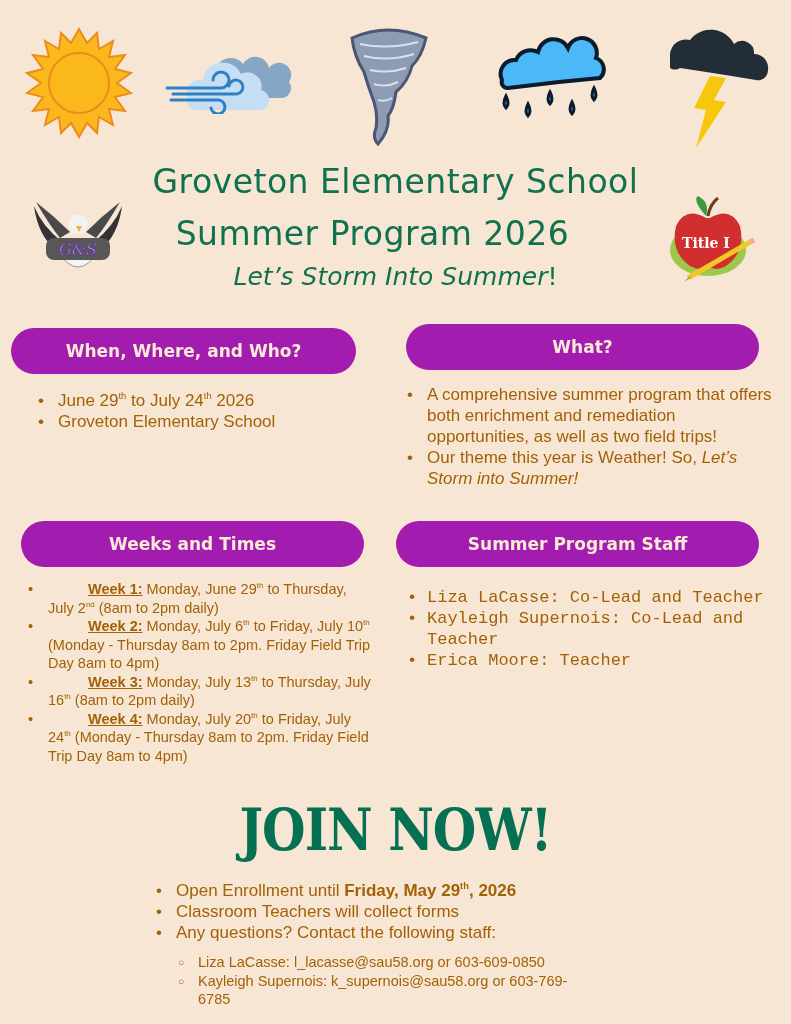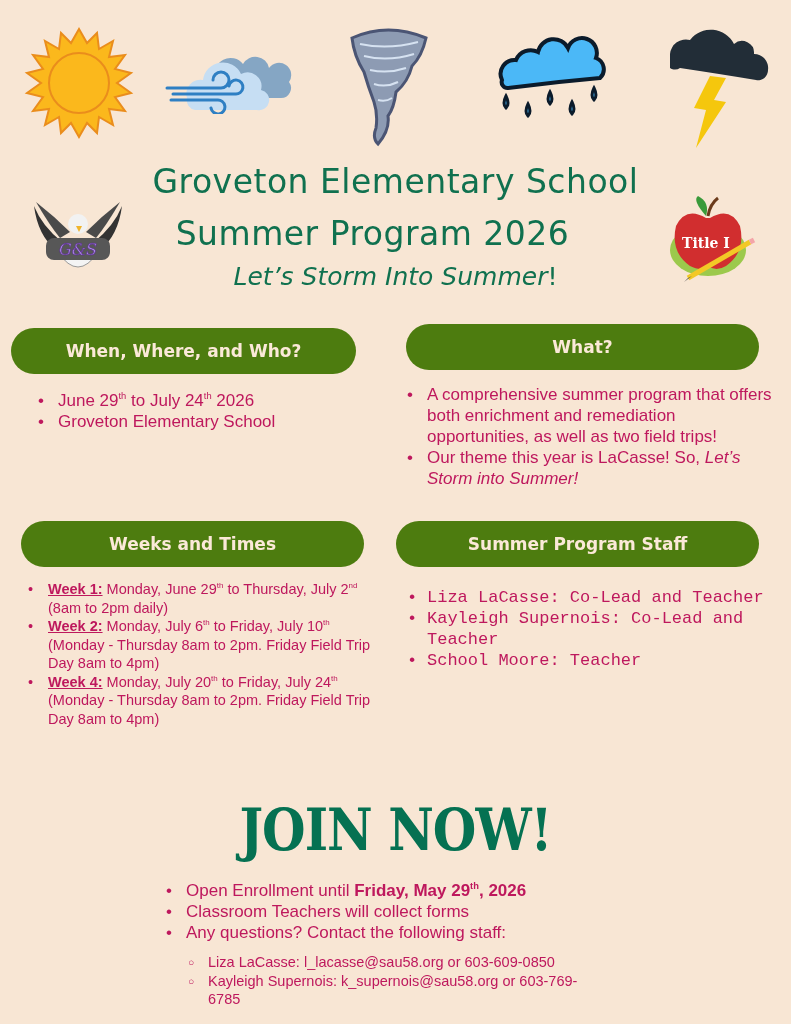--- a/index.html
+++ b/index.html
@@ -1,31 +1,31 @@
 <!DOCTYPE html>
 <html><head>
 <meta charset="utf-8">
 <style>
   html, body { margin:0; padding:0; }
   body { width:791px; height:1024px; background:#f8e6d4; position:relative; overflow:hidden;
          font-family:"DejaVu Sans", sans-serif; color:#10714f; }
   .abs { position:absolute; }
   .title { position:absolute; left:0; width:791px; text-align:center; color:#10714f;
            font-family:"DejaVu Sans", sans-serif; font-weight:normal; }
-  .pill { position:absolute; height:46px; background:#4d7c0f; border-radius:23px; color:#fbe9d8;
+  .pill { position:absolute; height:46px; background:#a21caf; border-radius:23px; color:#fbe9d8;
           font-family:"DejaVu Sans", sans-serif; font-weight:bold; font-size:17px;
           display:flex; align-items:center; justify-content:center; }
   ul { margin:0; padding:0; list-style:none; }
   li { position:relative; padding-left:22px; }
   li::before { content:"•"; position:absolute; left:2px; top:0; font-size:1em; }
-  .list { position:absolute; font-family:"Liberation Sans", sans-serif; color:#be185d; }
+  .list { position:absolute; font-family:"Liberation Sans", sans-serif; color:#a16207; }
   .l17 { font-size:17px; line-height:21px; }
   .l14 { font-size:14.5px; line-height:18.5px; }
   sup { font-size:0.55em; line-height:0; vertical-align:super; }
-  .wk { font-weight:bold; text-decoration:underline; }
+  .wk { font-weight:bold; text-decoration:underline;margin-left:40px; }
   .sub li::before { content:"○"; font-size:0.7em; top:1px; }
   .join { position:absolute; left:0; width:791px; top:800px; text-align:center; font-family:"DejaVu Serif", serif;
           font-weight:bold; font-size:50px; color:#057152; letter-spacing:-1px; transform:scaleY(1.15); }
 </style>
 </head>
 <body>
 
 <svg class="abs" style="left:22px;top:26px" width="114" height="114" viewBox="0 0 114 114">
   <g transform="translate(57,57)">
     <polygon fill="#fbb81c" stroke="#ea8d1c" stroke-width="2" points="0,-54 8,-40 18,-50 20,-34 34,-42 30,-26 46,-28 36,-14 52,-10 38,0 52,10 36,14 46,28 30,26 34,42 20,34 18,50 8,40 0,54 -8,40 -18,50 -20,34 -34,42 -30,26 -46,28 -36,14 -52,10 -38,0 -52,-10 -36,-14 -46,-28 -30,-26 -34,-42 -20,-34 -18,-50 -8,-40"></polygon>
@@ -104,38 +104,39 @@
 <div class="pill" style="left:21px;top:521px;width:343px;">Weeks and Times</div>
 <div class="pill" style="left:396px;top:521px;width:363px;">Summer Program Staff</div>
 
 <ul class="list l17" style="left:36px;top:390px;width:320px;">
   <li><span>June 29</span><sup>th</sup><span> to July 24</span><sup>th</sup><span> 2026</span></li>
   <li>Groveton Elementary School</li>
 </ul>
 
 <ul class="list l17" style="left:405px;top:384px;width:370px;">
   <li>A comprehensive summer program that offers both enrichment and remediation opportunities, as well as two field trips!</li>
-  <li><span>Our theme this year is LaCasse! So, </span><em>Let’s Storm into Summer!</em></li>
+  <li><span>Our theme this year is Weather! So, </span><em>Let’s Storm into Summer!</em></li>
 </ul>
 
 <ul class="list l14" style="left:26px;top:580px;width:345px;">
   <li><span class="wk">Week 1:</span><span> Monday, June 29</span><sup>th</sup><span> to Thursday, July 2</span><sup>nd</sup><span> (8am to 2pm daily)</span></li>
   <li><span class="wk">Week 2:</span><span> Monday, July 6</span><sup>th</sup><span> to Friday, July 10</span><sup>th</sup><span> (Monday - Thursday 8am to 2pm. Friday Field Trip Day 8am to 4pm)</span></li>
+  <li><span class="wk">Week 3:</span><span> Monday, July 13</span><sup>th</sup><span> to Thursday, July 16</span><sup>th</sup><span> (8am to 2pm daily)</span></li>
   <li><span class="wk">Week 4:</span><span> Monday, July 20</span><sup>th</sup><span> to Friday, July 24</span><sup>th</sup><span> (Monday - Thursday 8am to 2pm. Friday Field Trip Day 8am to 4pm)</span></li>
 </ul>
 
 <ul class="list l17" style="left:405px;top:587px;width:380px;font-family:Liberation Mono, monospace;">
   <li>Liza LaCasse: Co-Lead and Teacher</li>
   <li>Kayleigh Supernois: Co-Lead and Teacher</li>
-  <li>School Moore: Teacher</li>
+  <li>Erica Moore: Teacher</li>
 </ul>
 
 <div class="join">JOIN NOW!</div>
 
-<ul class="list l17" style="left:164px;top:880px;width:470px;">
+<ul class="list l17" style="left:154px;top:880px;width:470px;">
   <li><span>Open Enrollment until </span><b>Friday, May 29</b><sup style="font-weight:bold">th</sup><b>, 2026</b></li>
   <li>Classroom Teachers will collect forms</li>
   <li><span>Any questions? Contact the following staff:</span>
     <ul class="sub l14" style="margin-top:10px;">
       <li>Liza LaCasse: l_lacasse@sau58.org or 603-609-0850</li>
       <li style="width:400px">Kayleigh Supernois: k_supernois@sau58.org or 603-769-6785</li>
     </ul>
   </li>
 </ul>
 

